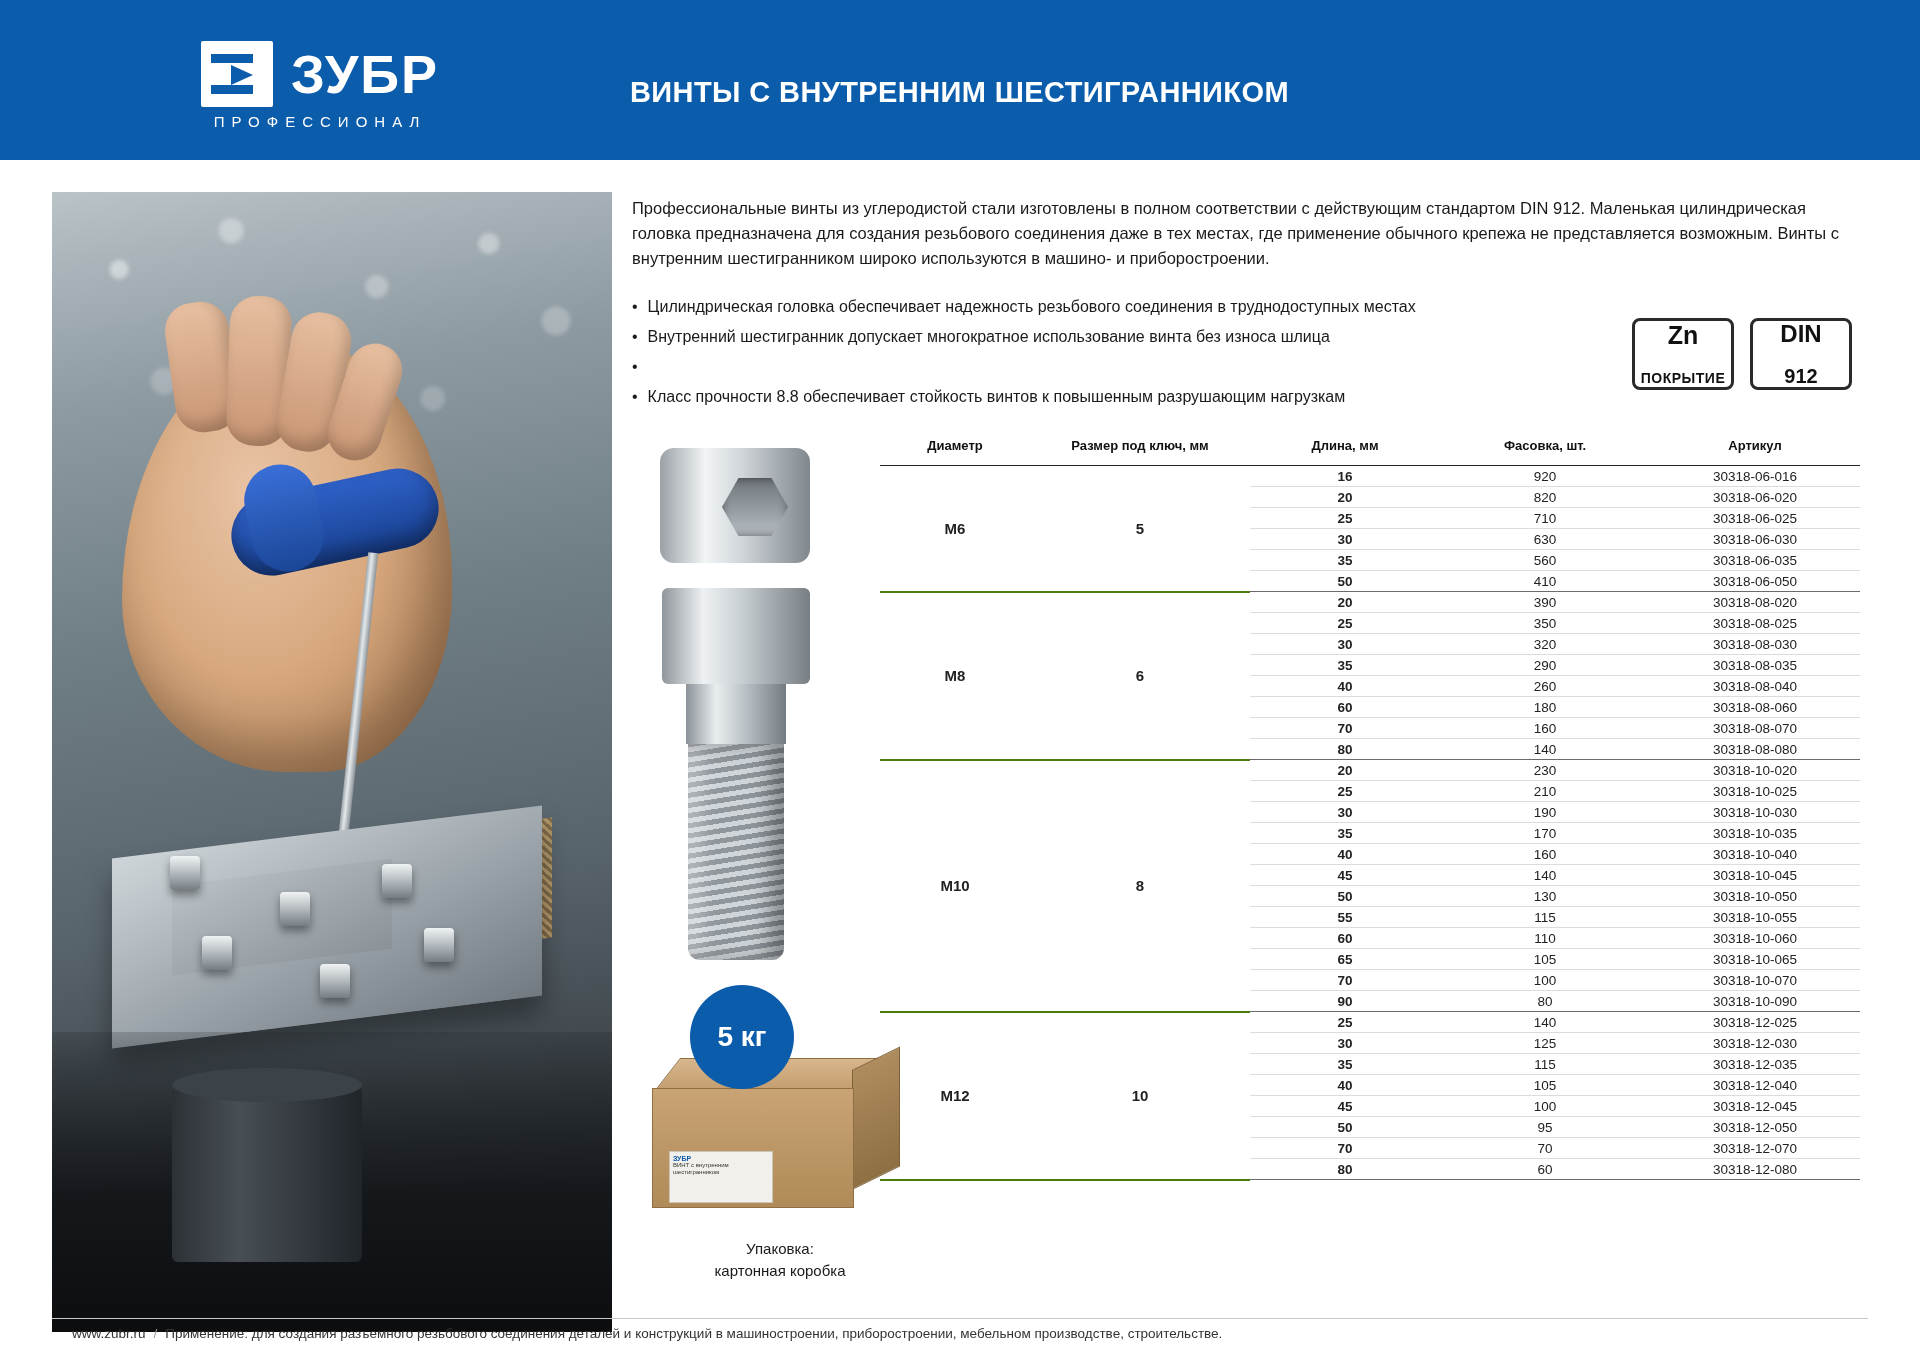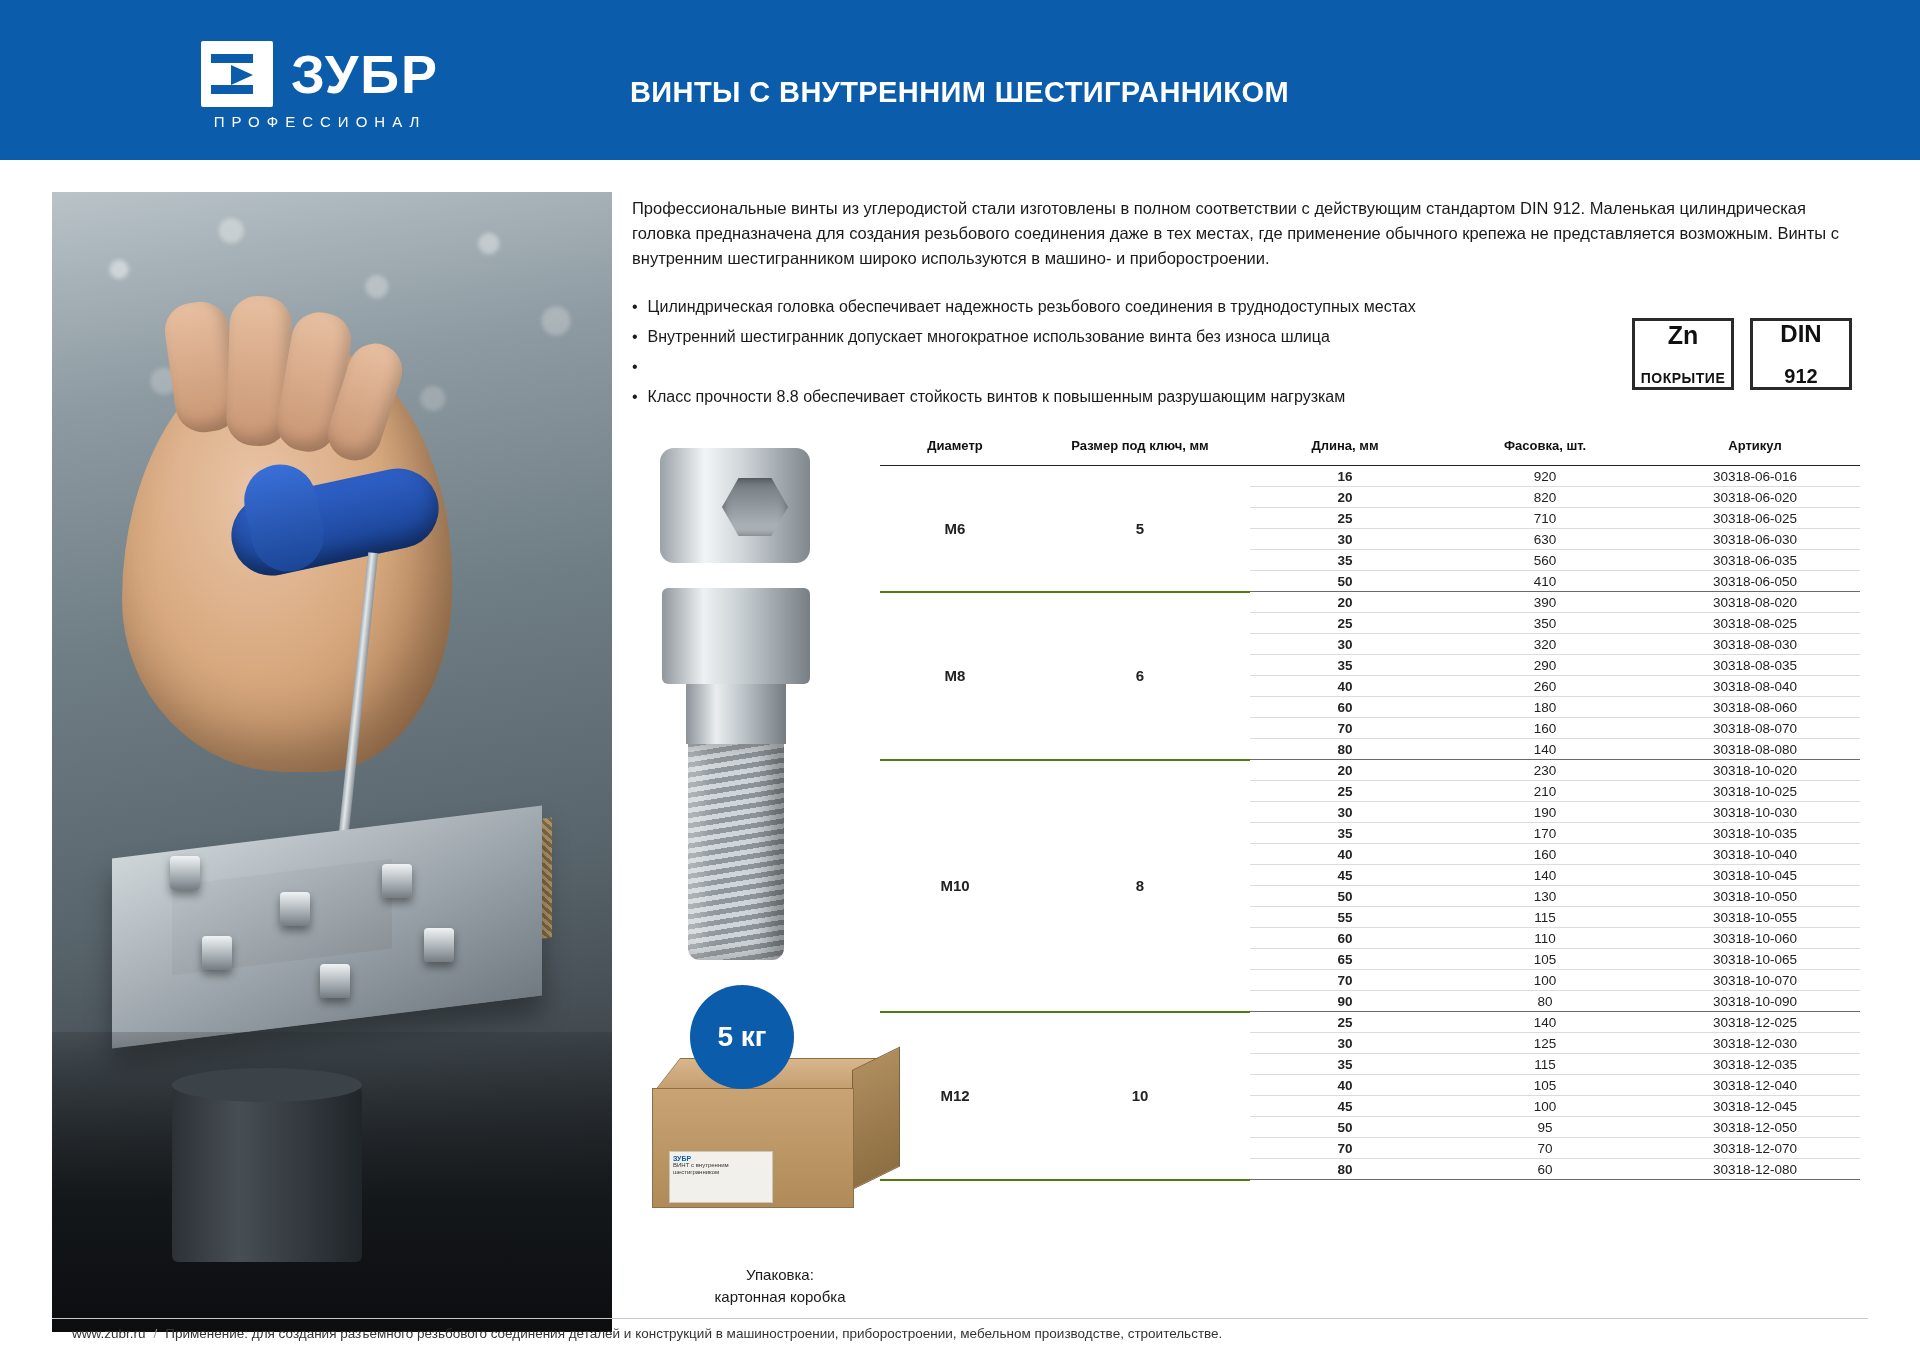--- a/index.html
+++ b/index.html
@@ -141,21 +141,21 @@
     position:absolute;left:632px;top:292px;width:1140px;
   }
   .bullet{
     display:flex;align-items:flex-start;gap:10px;font-size:16px;line-height:30px;color:#1a1a1a;
   }
   .bullet .dot{font-size:16px;line-height:30px;}
 
   
   .badges{position:absolute;right:68px;top:318px;display:flex;gap:16px;}
   .badge{
-    width:96px;height:66px;border:3px solid #2a2a2a;border-radius:0;
+    width:96px;height:66px;border:3px solid #2a2a2a;border-radius:8px;
     display:flex;flex-direction:column;align-items:center;justify-content:center;
     background:#fff;
     gap:20px;
   }
   .badge .big{font-size:25px;font-weight:bold;line-height:1;color:#111;}
   .badge .small{font-size:14px;font-weight:bold;letter-spacing:.5px;margin-top:2px;color:#111;}
   .badge .din-top{font-size:24px;font-weight:bold;line-height:1.05;color:#111;}
   .badge .din-bot{font-size:20px;font-weight:bold;line-height:1.05;color:#111;}
 
   
@@ -212,21 +212,21 @@
     background:linear-gradient(180deg,#a3insufficient,#9a7b4e);
     background:linear-gradient(180deg,#ae8c5d,#8d6f43);
     transform:skewY(-26deg);transform-origin:top left;border:1px solid #7d6139;
   }
   .box-label{
     position:absolute;left:16px;top:62px;width:96px;height:44px;background:#f2f0ea;border:1px solid #cbc6ba;
     font-size:6px;padding:3px;color:#333;line-height:7px;overflow:hidden;
   }
   .box-label .lbl-logo{font-weight:bold;font-size:7px;color:#0b5cab;}
   .pack-caption{
-    position:absolute;left:620px;top:1264px;width:320px;text-align:center;
+    position:absolute;left:620px;top:1238px;width:320px;text-align:center;
     font-size:15px;line-height:22px;color:#1a1a1a;
   }
 
   
   .table-wrap{
     position:absolute;left:880px;top:438px;width:980px;
   }
   table{border-collapse:collapse;width:980px;font-size:13.5px;}
   thead th{
     font-size:13px;font-weight:bold;color:#111;padding:0 0 12px 0;text-align:center;

